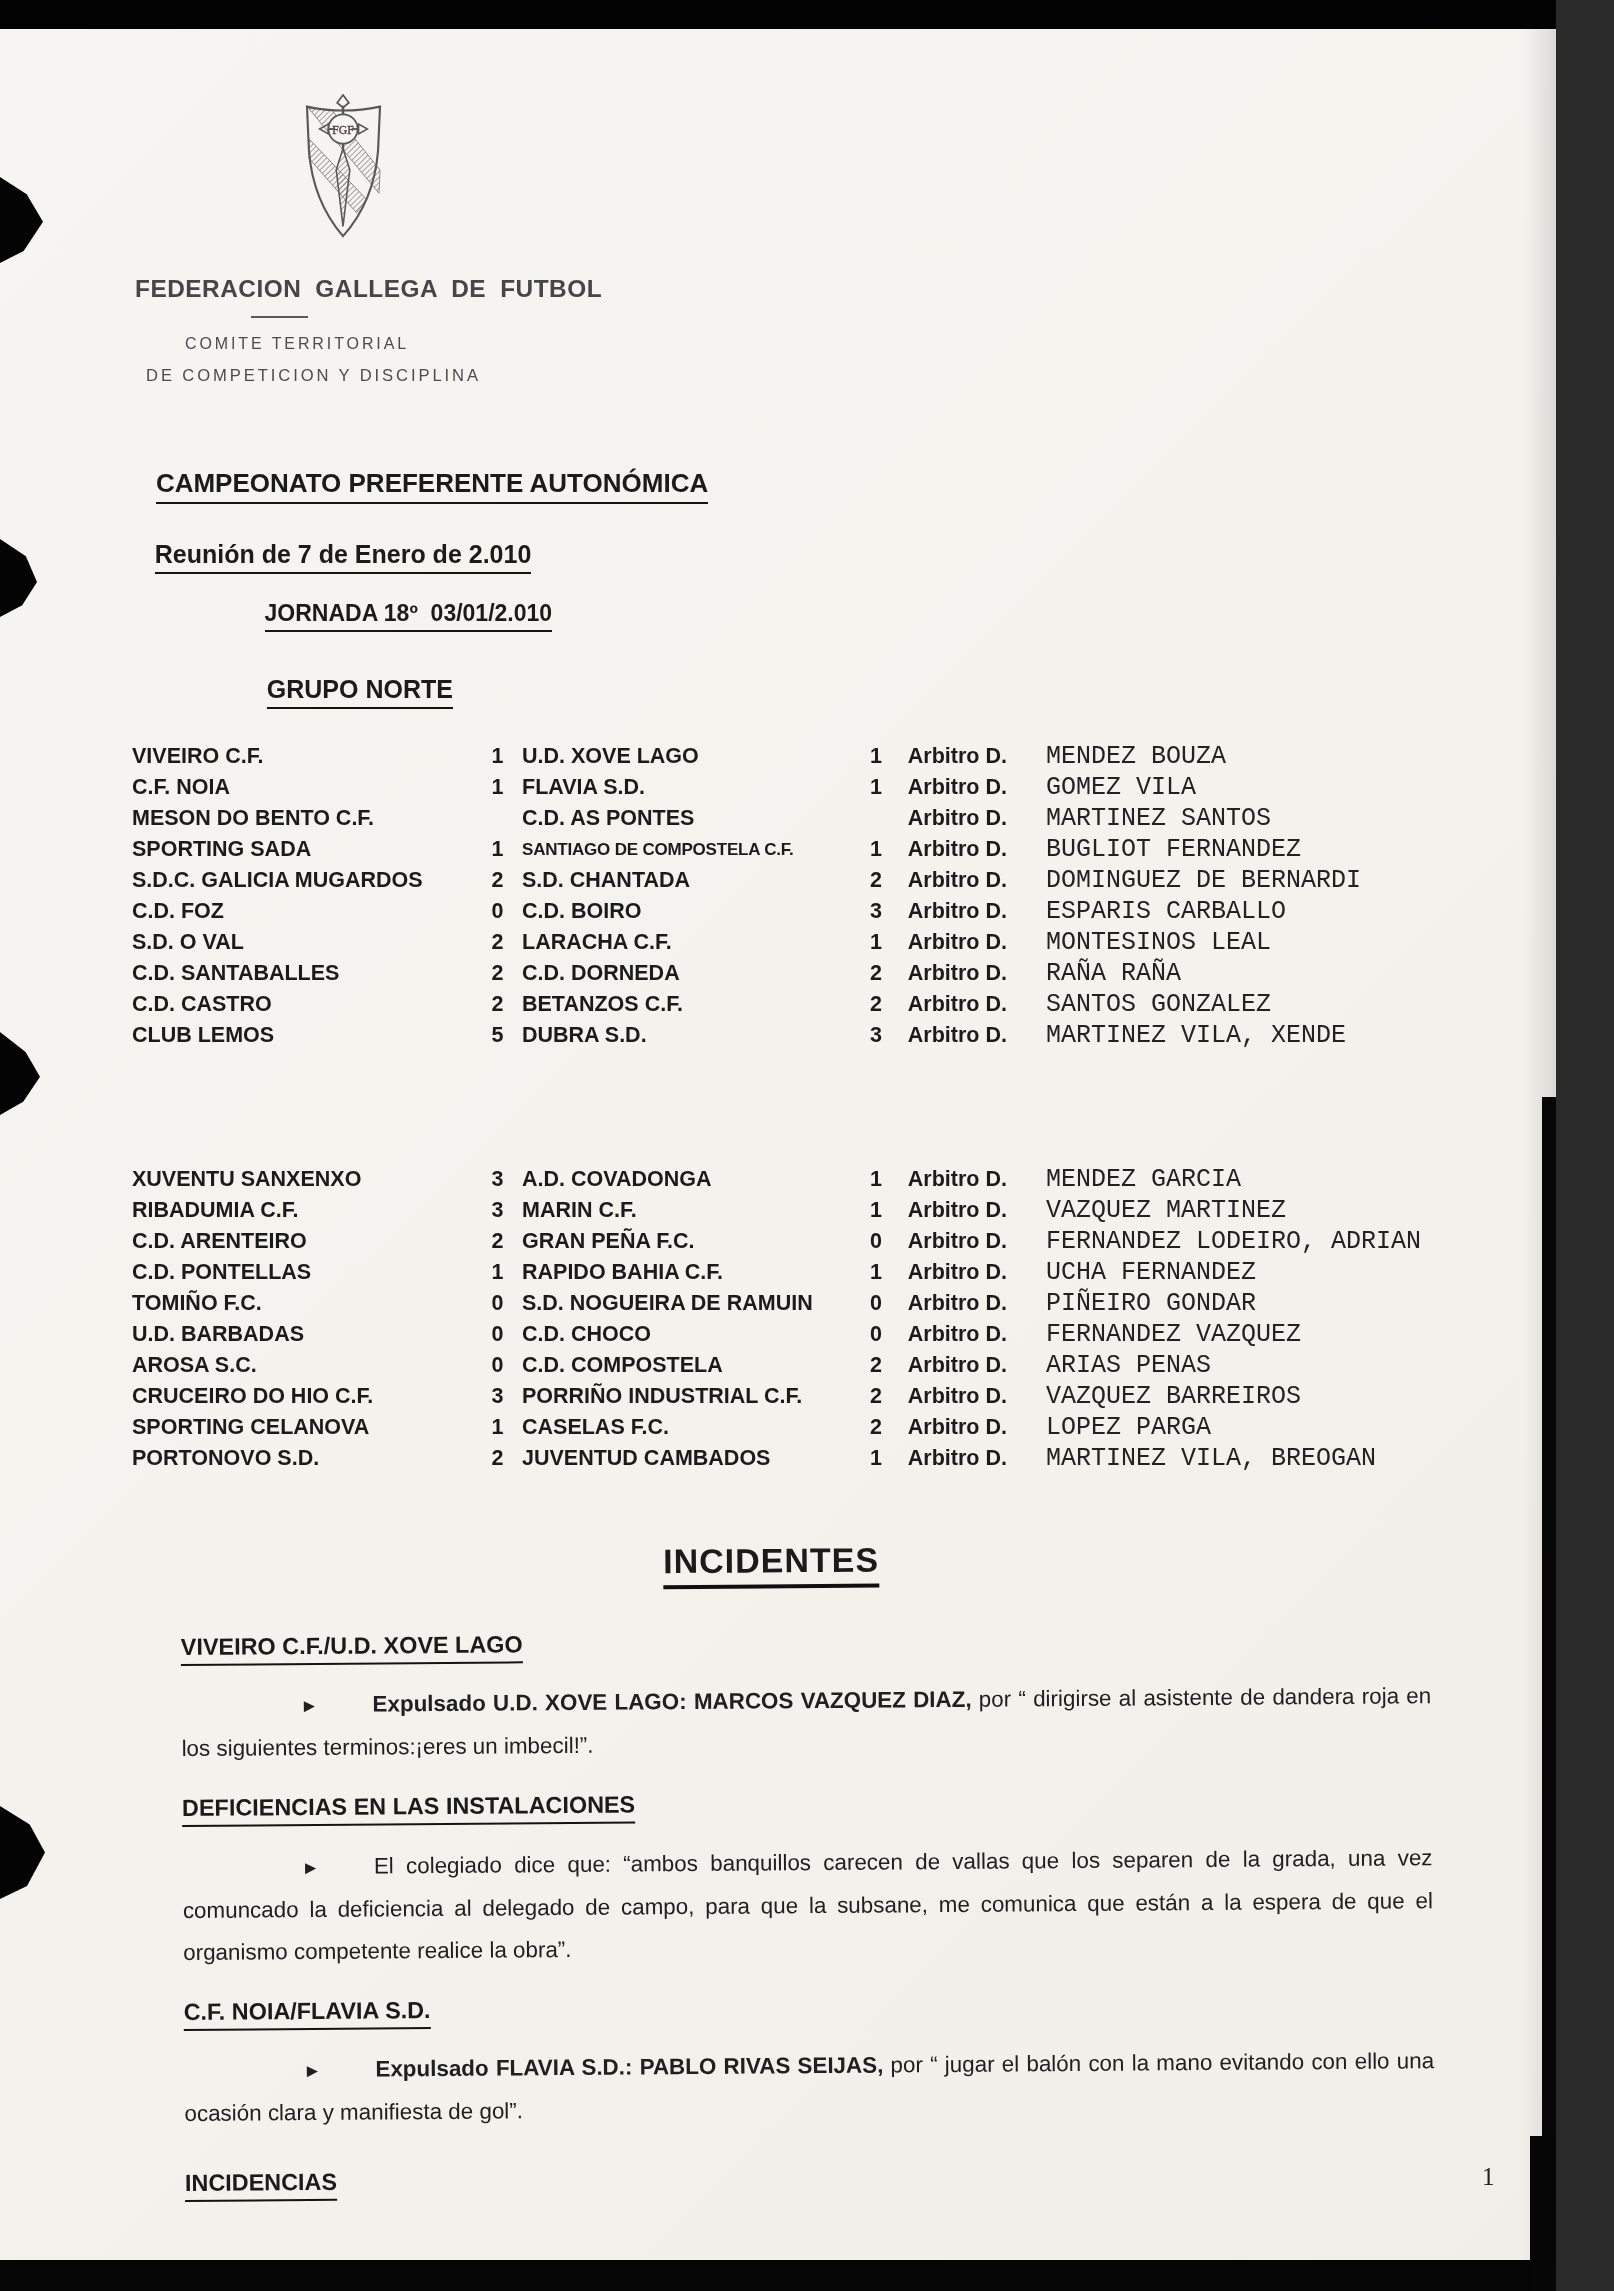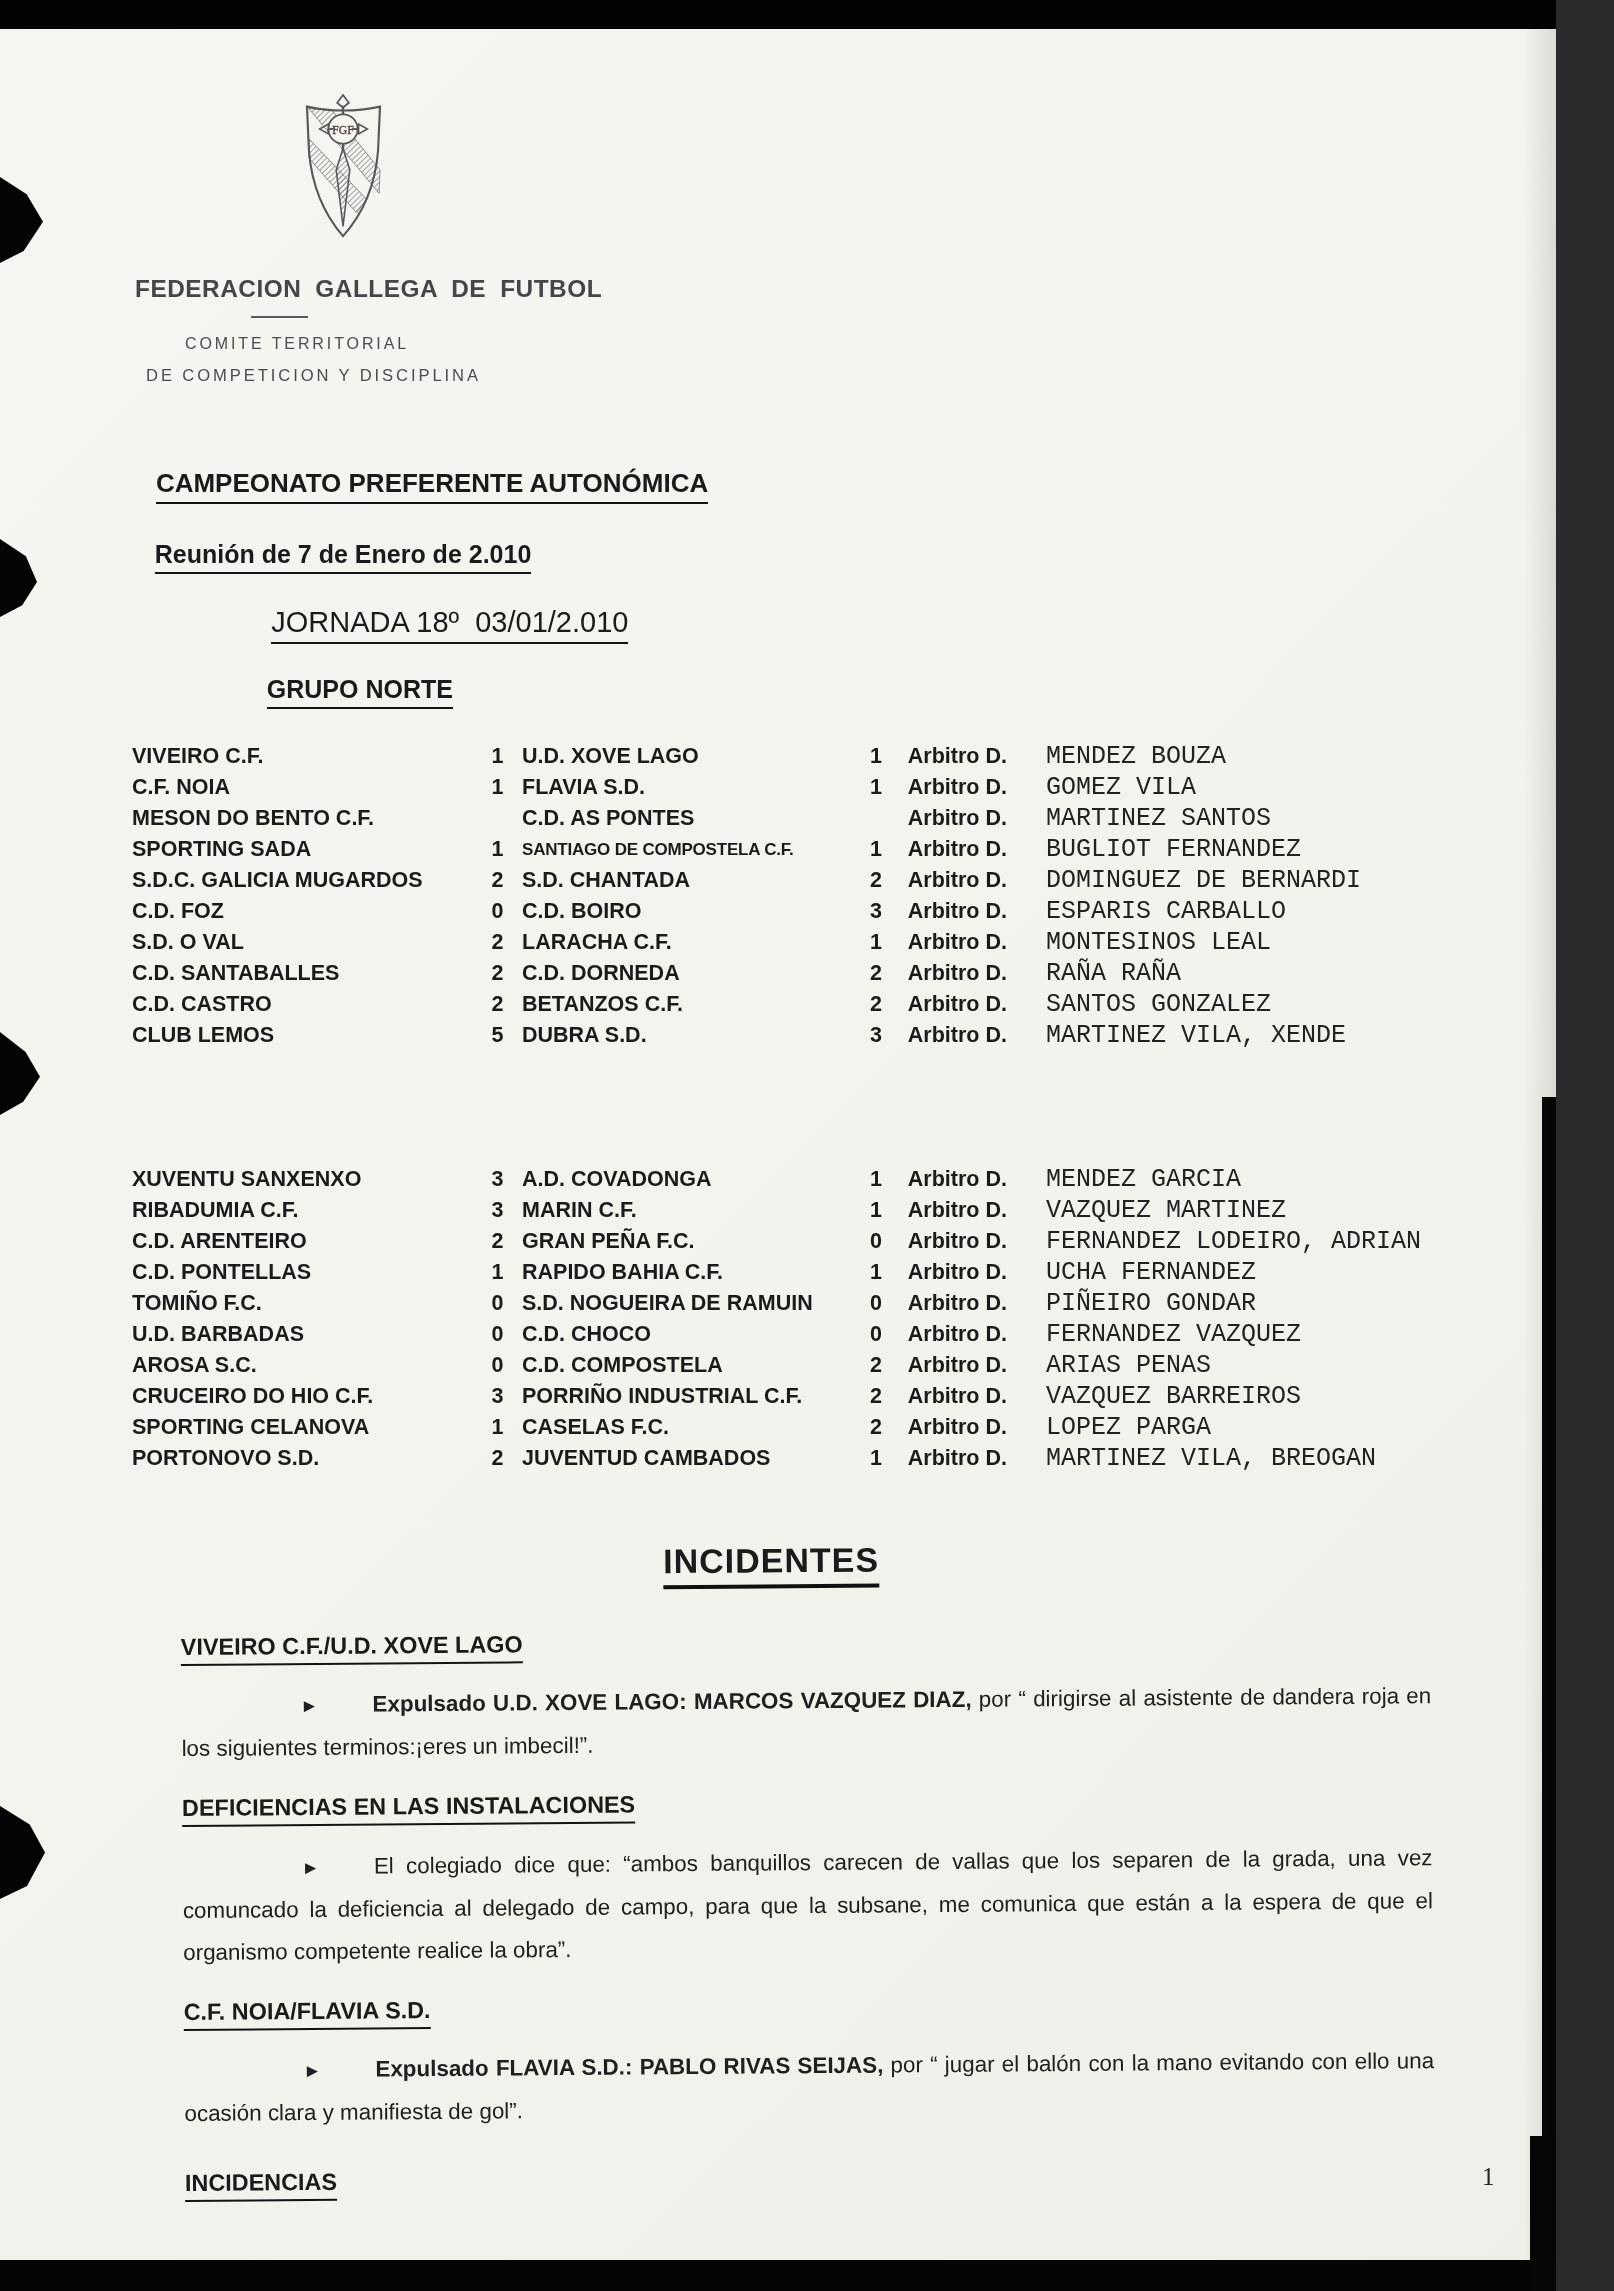--- a/index.html
+++ b/index.html
@@ -27,21 +27,21 @@
               color:#46464a; letter-spacing:0.5px; word-spacing:6.8px; white-space:pre; }
   .org-rule { position:absolute; left:251px; top:316px; width:57px; border-top:2px solid #5a5a5a; }
   .committee1 { position:absolute; left:185px; top:335px; font-size:16px; color:#4b4b50; letter-spacing:2.9px;text-align:right; }
   .committee2 { position:absolute; left:146px; top:366px; font-size:16.6px; color:#4b4b50; letter-spacing:2.9px; }
 
   
   .title-center { position:absolute; left:127px; right:0; text-align:left; font-weight:bold; white-space:pre; }
   .t-champ  { top:437px; font-size:26px; }
   .t-meet   { top:511px; font-size:25px; }
   .u2 { display:inline-block; border-bottom:2.9px solid #141414; padding-bottom:2.9px; }
-  .t-jorn   { position:absolute; left:239px; top:573px; font-size:29px; font-weight:normal; white-space:pre; }
+  .t-jorn   { position:absolute; left:239px; top:573px; font-size:23px; font-weight:bold; white-space:pre; }
   .g-head   { position:absolute; left:239px; font-size:25px; font-weight:bold; white-space:pre; }
   .g-norte  { top:646px; }
   .g-sur    { top:1128px; }
 
   
   .match-grid { position:absolute; left:132px; width:1373px; }
   .grid-norte { top:741px; }
   .grid-sur   { top:1164px; }
   .m-row { display:grid; grid-template-columns:341px 49px 332px 44px 148px auto;
            height:31px; align-items:center; }

